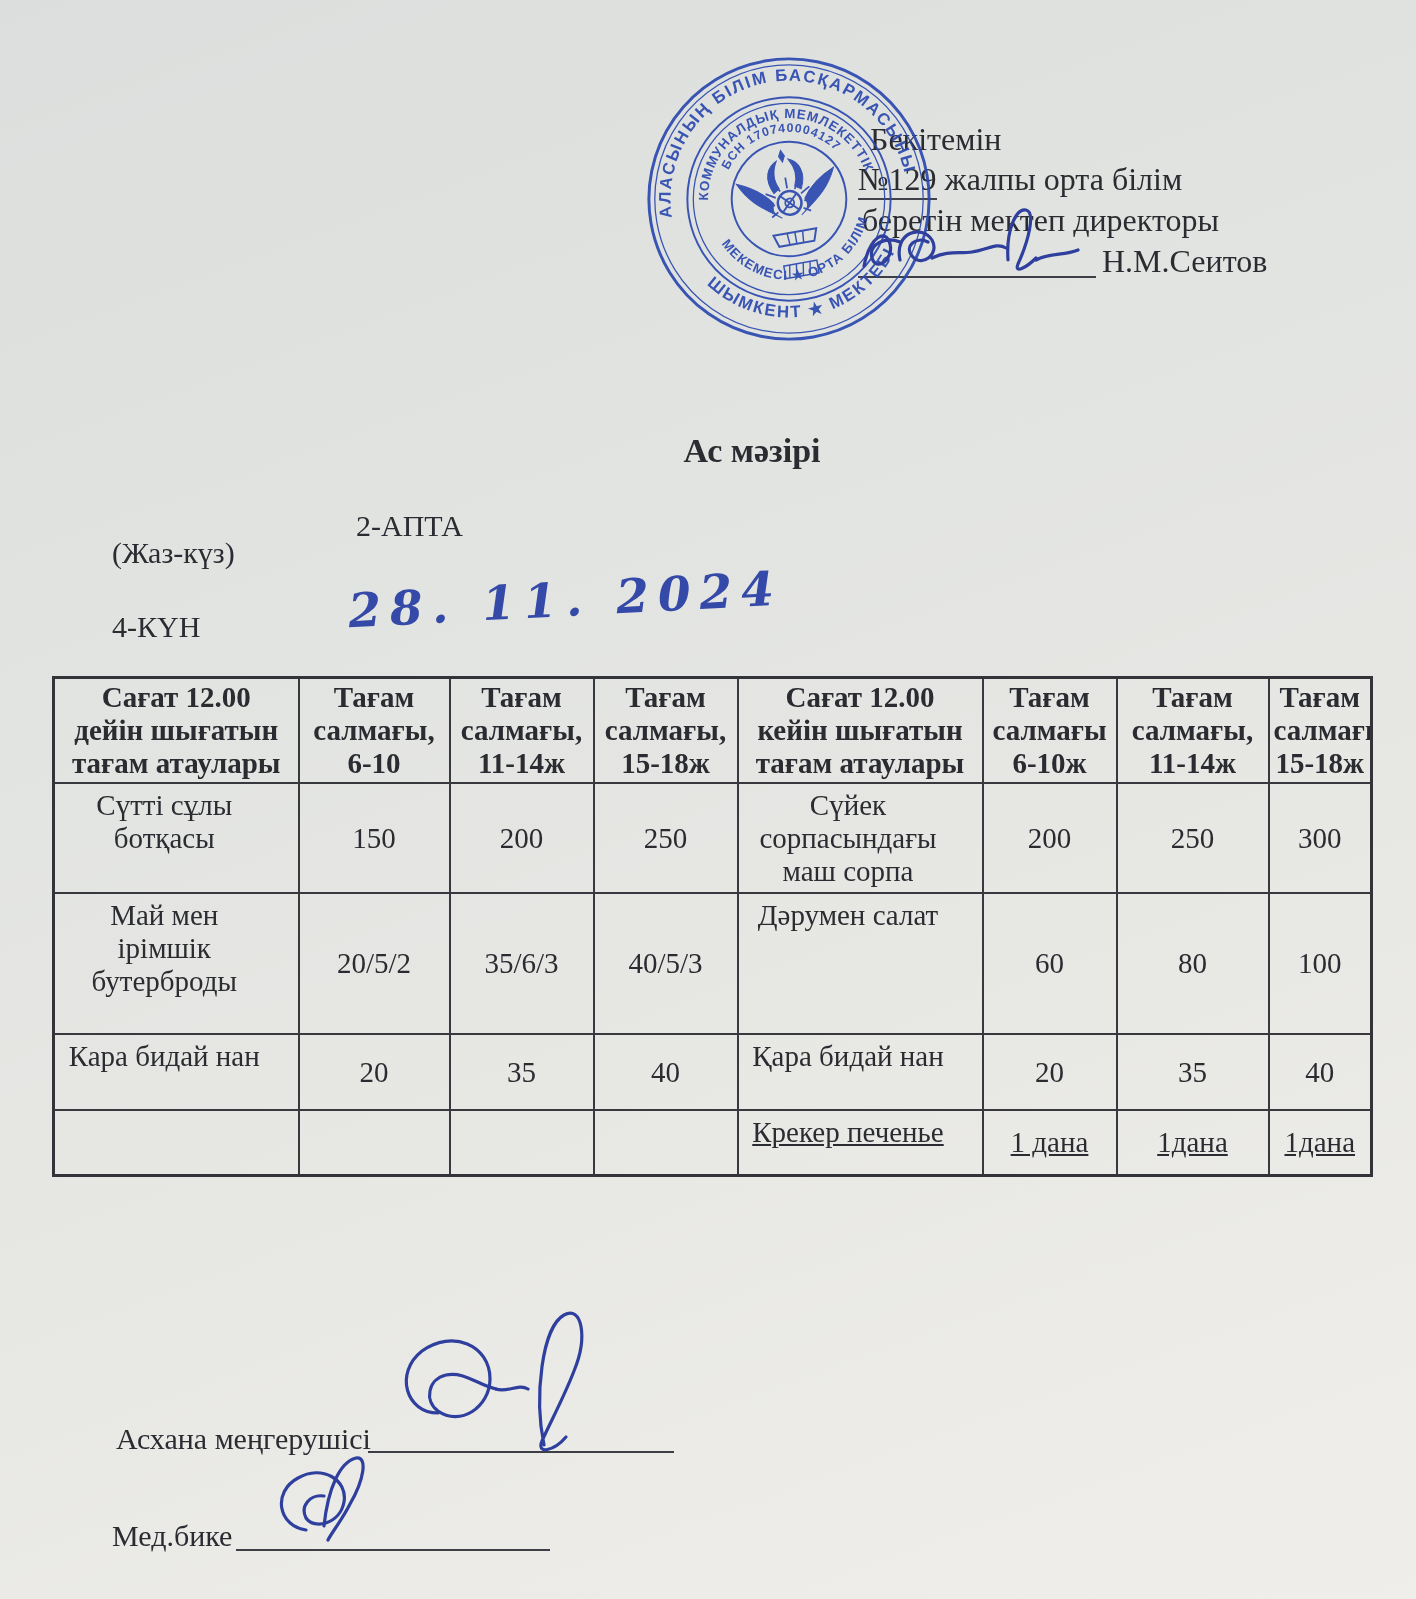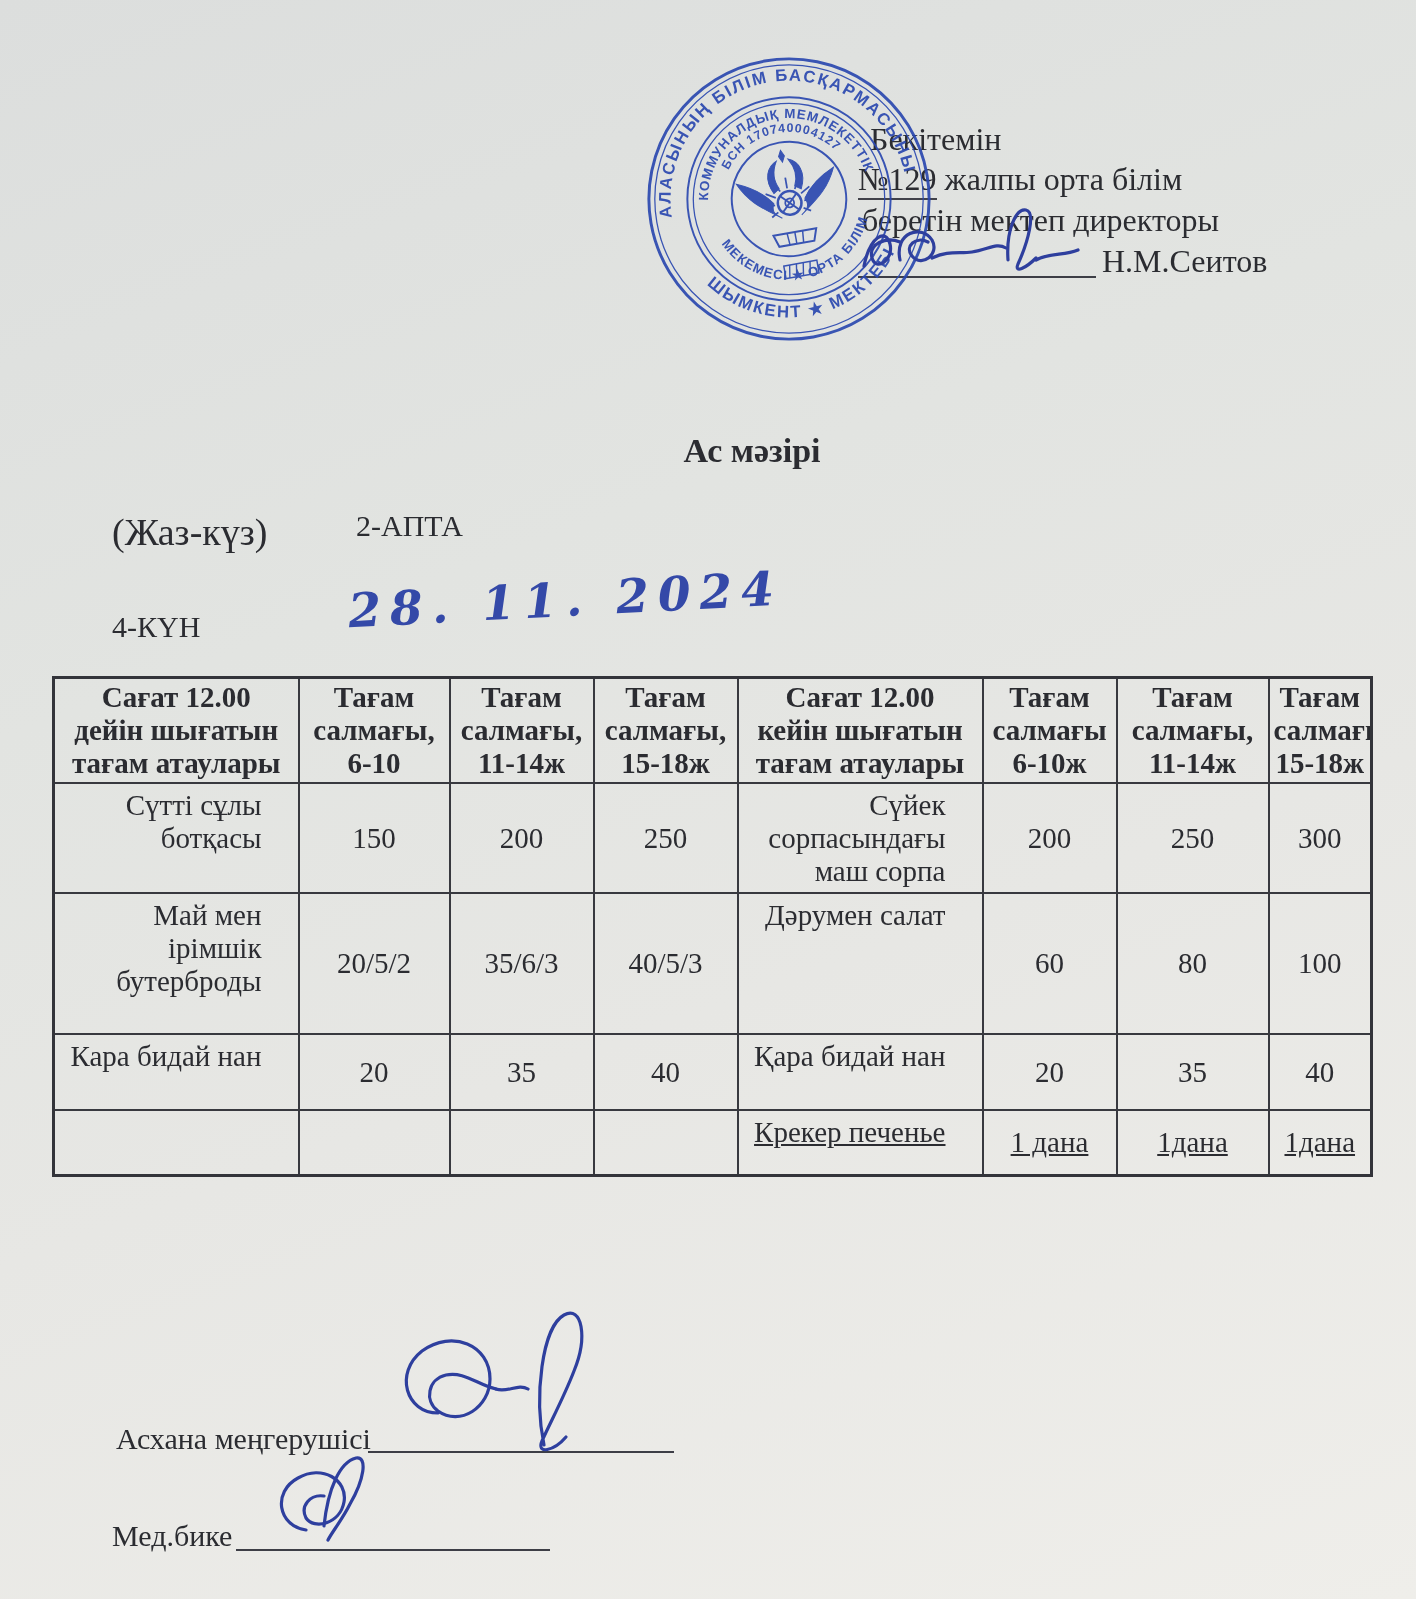--- a/index.html
+++ b/index.html
@@ -21,35 +21,35 @@
   .appr1 { left:870px; top:122px; }
   .appr2 { left:858px; top:162px; }
   .appr3 { left:862px; top:203px; }
   .school-no { border-bottom:2px solid #41424a; padding-bottom:1px; }
   .director-underline { left:858px; top:276px; width:238px; border-top:2px solid #3d3e46; height:0; }
   .director-name { left:1102px; top:244px; font-size:32px; white-space:nowrap; }
   .director-sig { left:846px; top:200px; width:266px; height:100px; z-index:3; }
 
   
   .doc-title { left:752px; top:432px; transform:translateX(-50%); font-size:34px; font-weight:700; white-space:nowrap; }
-  .season { left:112px; top:510px; font-size:38px; }
+  .season { left:112px; top:536px; font-size:30px; }
   .week { left:356px; top:509px; font-size:30px; }
   .day { left:112px; top:610px; font-size:30px; }
   .hand-date {
     left:348px; top:572px; font-size:47px; font-style:italic; font-weight:700;
     font-family:"DejaVu Serif", serif; letter-spacing:9px; transform:rotate(-3deg); white-space:nowrap;
   }
 
   
   table.menu { position:absolute; left:52px; top:676px; width:1318px; border-collapse:collapse; table-layout:fixed;
     font-size:29px; line-height:33px; }
   table.menu td, table.menu th { border:2px solid #38393f; white-space:pre-line; overflow:hidden; }
   table.menu { border:3px solid #33343a; }
   th.hd { font-weight:700; text-align:center; vertical-align:middle; padding:2px 4px; }
-  td.name { text-align:right; vertical-align:top; padding:5px 36px 4px 12px; }
+  td.name { text-align:center; vertical-align:top; padding:5px 36px 4px 12px; }
   td.num { text-align:center; vertical-align:middle; padding:2px 4px; }
   tr.hrow { height:105px; }
   tr.r0 { height:110px; }
   tr.r1 { height:141px; }
   tr.r2 { height:76px; }
   tr.r3 { height:76px; }
   tr.r4 { height:65px;text-decoration:underline; }
 
   
   .footer-label { font-size:30px; white-space:nowrap; }

